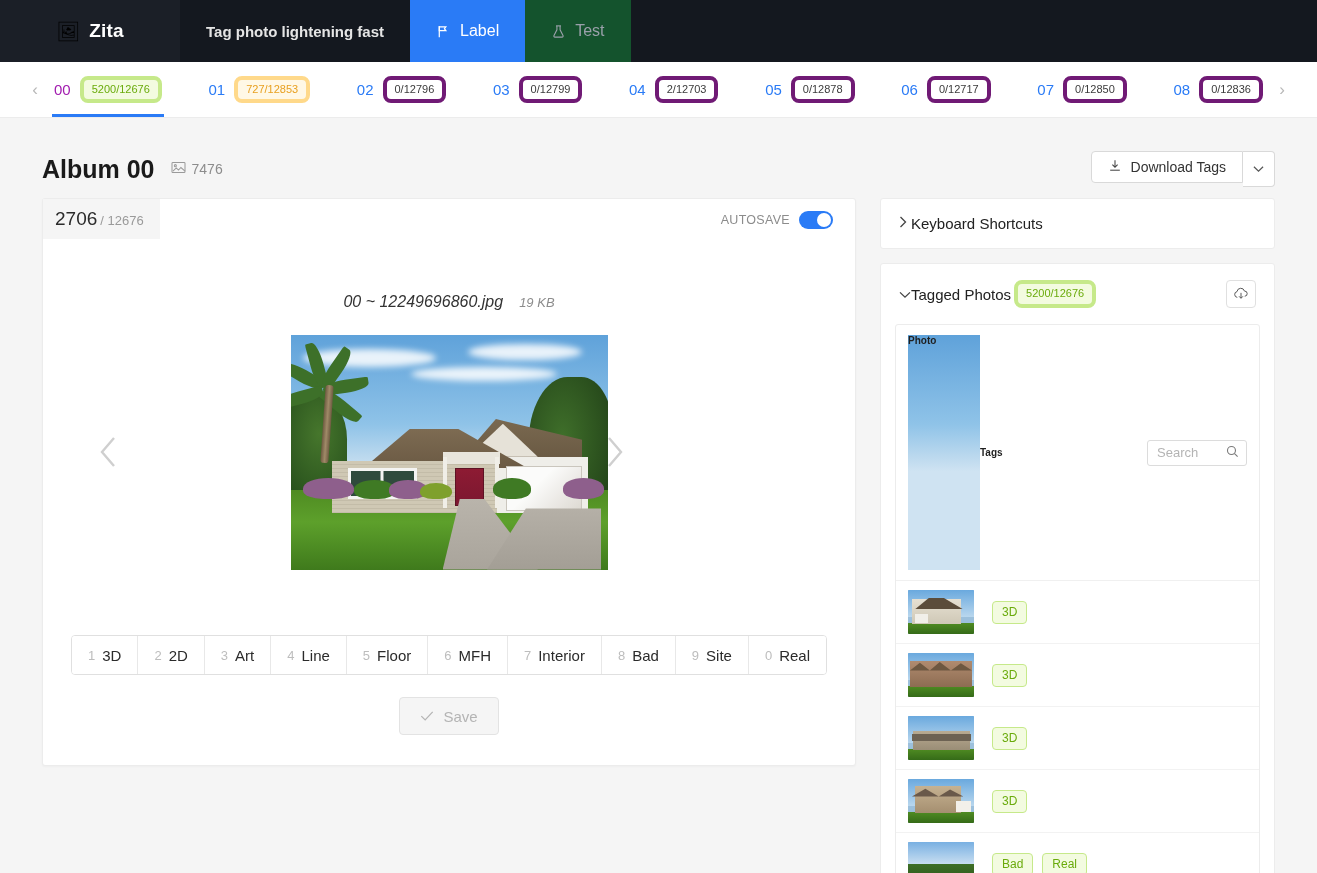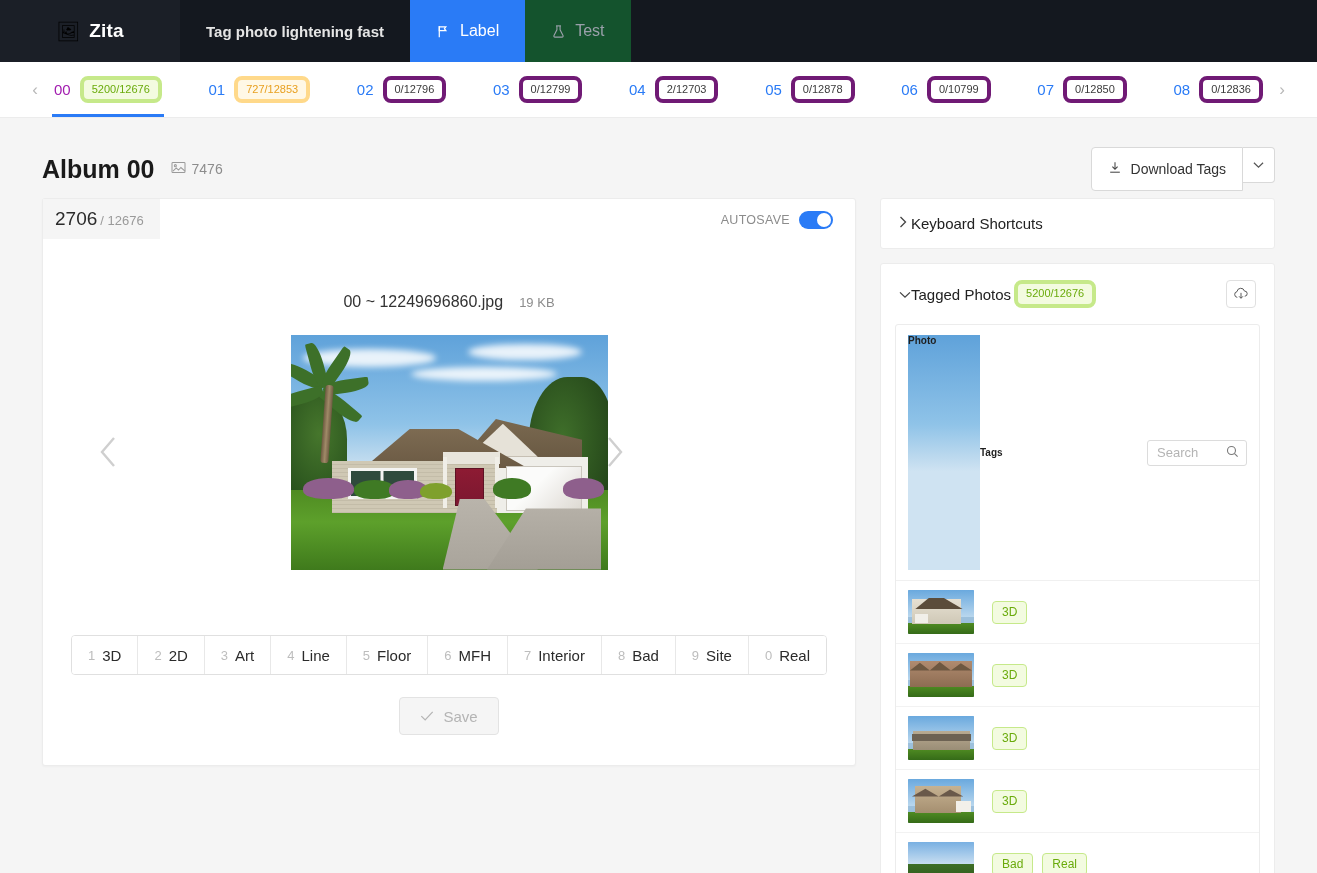--- a/index.html
+++ b/index.html
@@ -68,21 +68,21 @@
     display: flex; align-items: center; height: 58px; padding: 0 20px;
   }
   .album-title { font-size: 25px; font-weight: bold; color: #1a1a1a; }
   .album-count {
     display: flex; align-items: center; gap: 6px; margin-left: 16px;
     color: #8c8c8c; font-size: 14px;
   }
   .head-right { margin-left: auto; display: flex; }
   .btn-dl {
     display: flex; align-items: center; gap: 9px;
-    height: 44px; padding: 0 16px; background: #fff; border: 1px solid #d9d9d9;
+    height: 32px; padding: 0 16px; background: #fff; border: 1px solid #d9d9d9;
     border-radius: 4px 0 0 4px; font-size: 14px; color: #333; cursor: pointer;
   }
   .btn-dl-caret {
     width: 32px; height: 36px; display: flex; align-items: center; justify-content: center;
     background: #fff; border: 1px solid #d9d9d9; border-left: none;
     border-radius: 0 4px 4px 0; color: #555; cursor: pointer; font-size: 11px;
   }
 
   .cols { display: flex; gap: 24px; padding: 0 20px; align-items: flex-start; }
 
@@ -105,21 +105,21 @@
   .toggle {
     width: 34px; height: 18px; border-radius: 9px; background: #2a7bf6; position: relative;
     cursor: pointer;
   }
   .toggle::after {
     content: ""; position: absolute; right: 2px; top: 2px;
     width: 14px; height: 14px; border-radius: 50%; background: #fff;
   }
   .filemeta {
     text-align: center; margin-top: 14px; display: flex; justify-content: center;
-    align-items: baseline; gap: 16px;
+    align-items: baseline; gap: 16px; font-style: italic;
   }
   .filename { font-size: 16px; color: #333; }
   .filesize { font-size: 13px; color: #8c8c8c; margin-top: 38px; }
 
   .viewer { position: relative; margin-top: 16px; height: 250px; display: flex;
             align-items: center; justify-content: center; }
   .nav-arrow {
     position: absolute; top: 50%; transform: translateY(-50%);
     width: 44px; height: 44px; display: flex; align-items: center; justify-content: center;
     color: #cfcfcf; cursor: pointer; user-select: none;
@@ -342,21 +342,21 @@
       <div class="tab">
         <span class="tab-num">04</span>
         <span class="badge">2/12703</span>
       </div>
       <div class="tab">
         <span class="tab-num">05</span>
         <span class="badge">0/12878</span>
       </div>
       <div class="tab">
         <span class="tab-num">06</span>
-        <span class="badge">0/10799</span>
+        <span class="badge">0/12717</span>
       </div>
       <div class="tab">
         <span class="tab-num">07</span>
         <span class="badge">0/12850</span>
       </div>
       <div class="tab">
         <span class="tab-num">08</span>
         <span class="badge">0/12836</span>
       </div>
 

